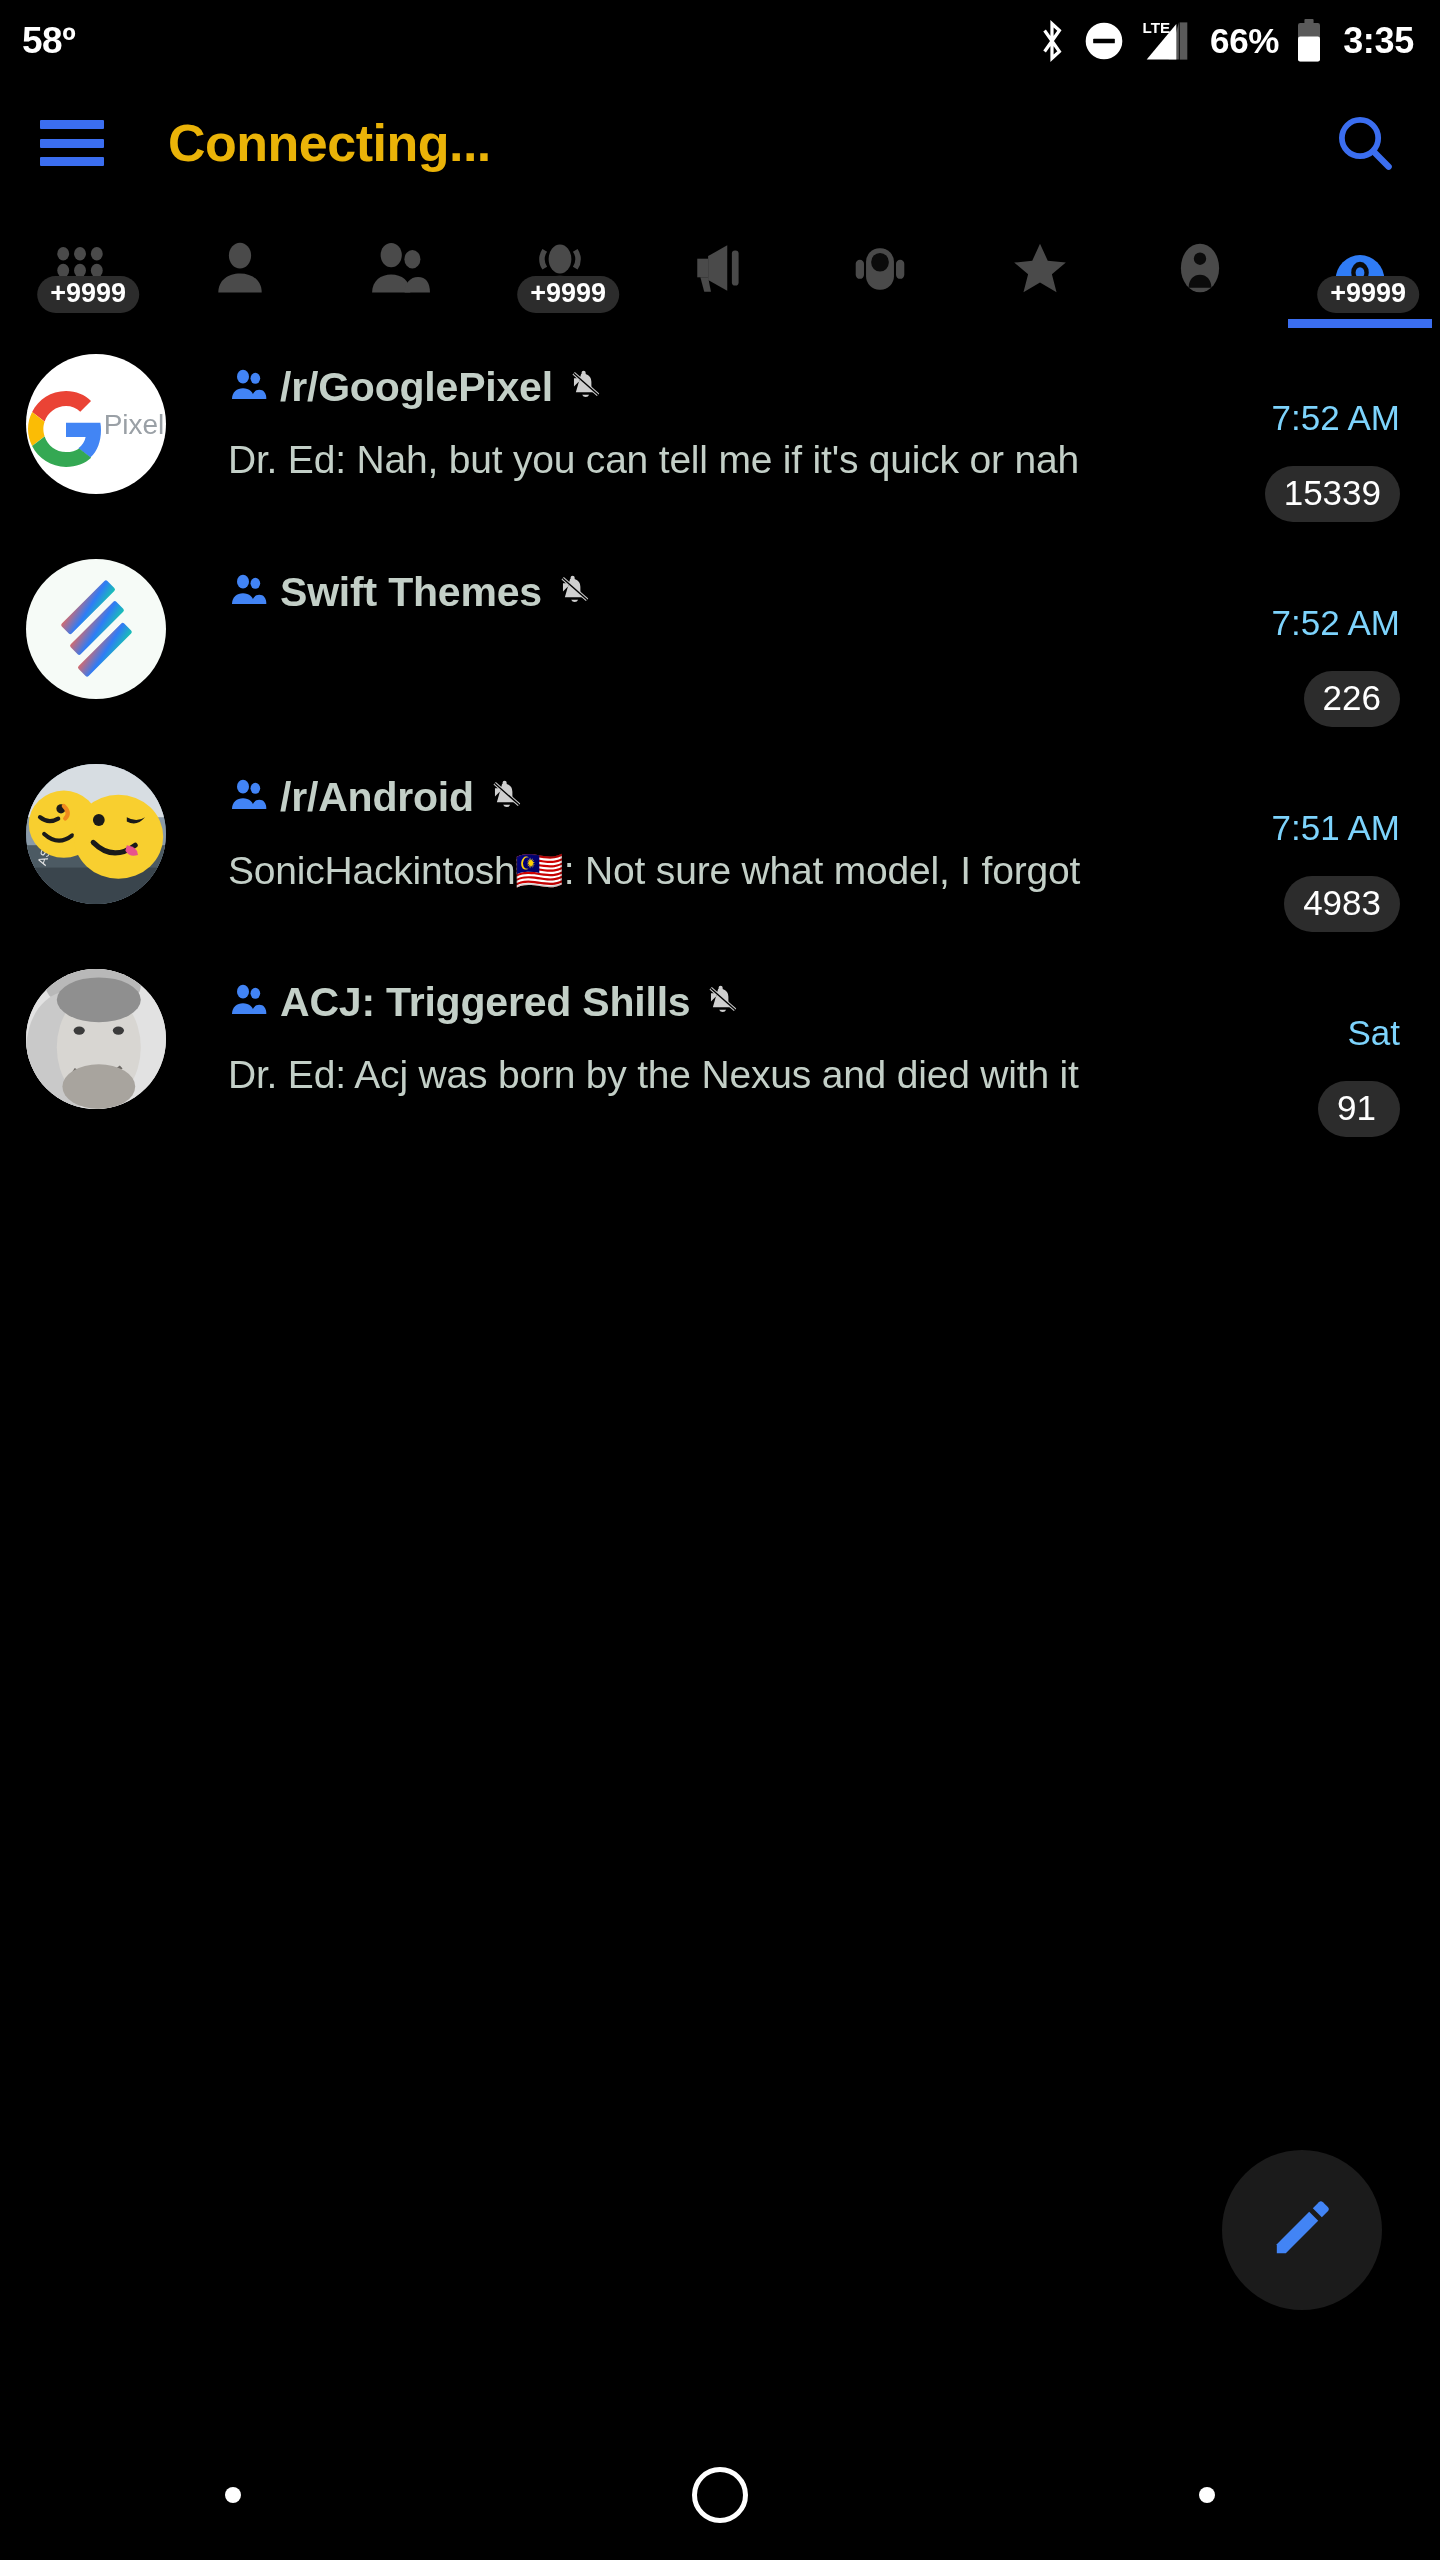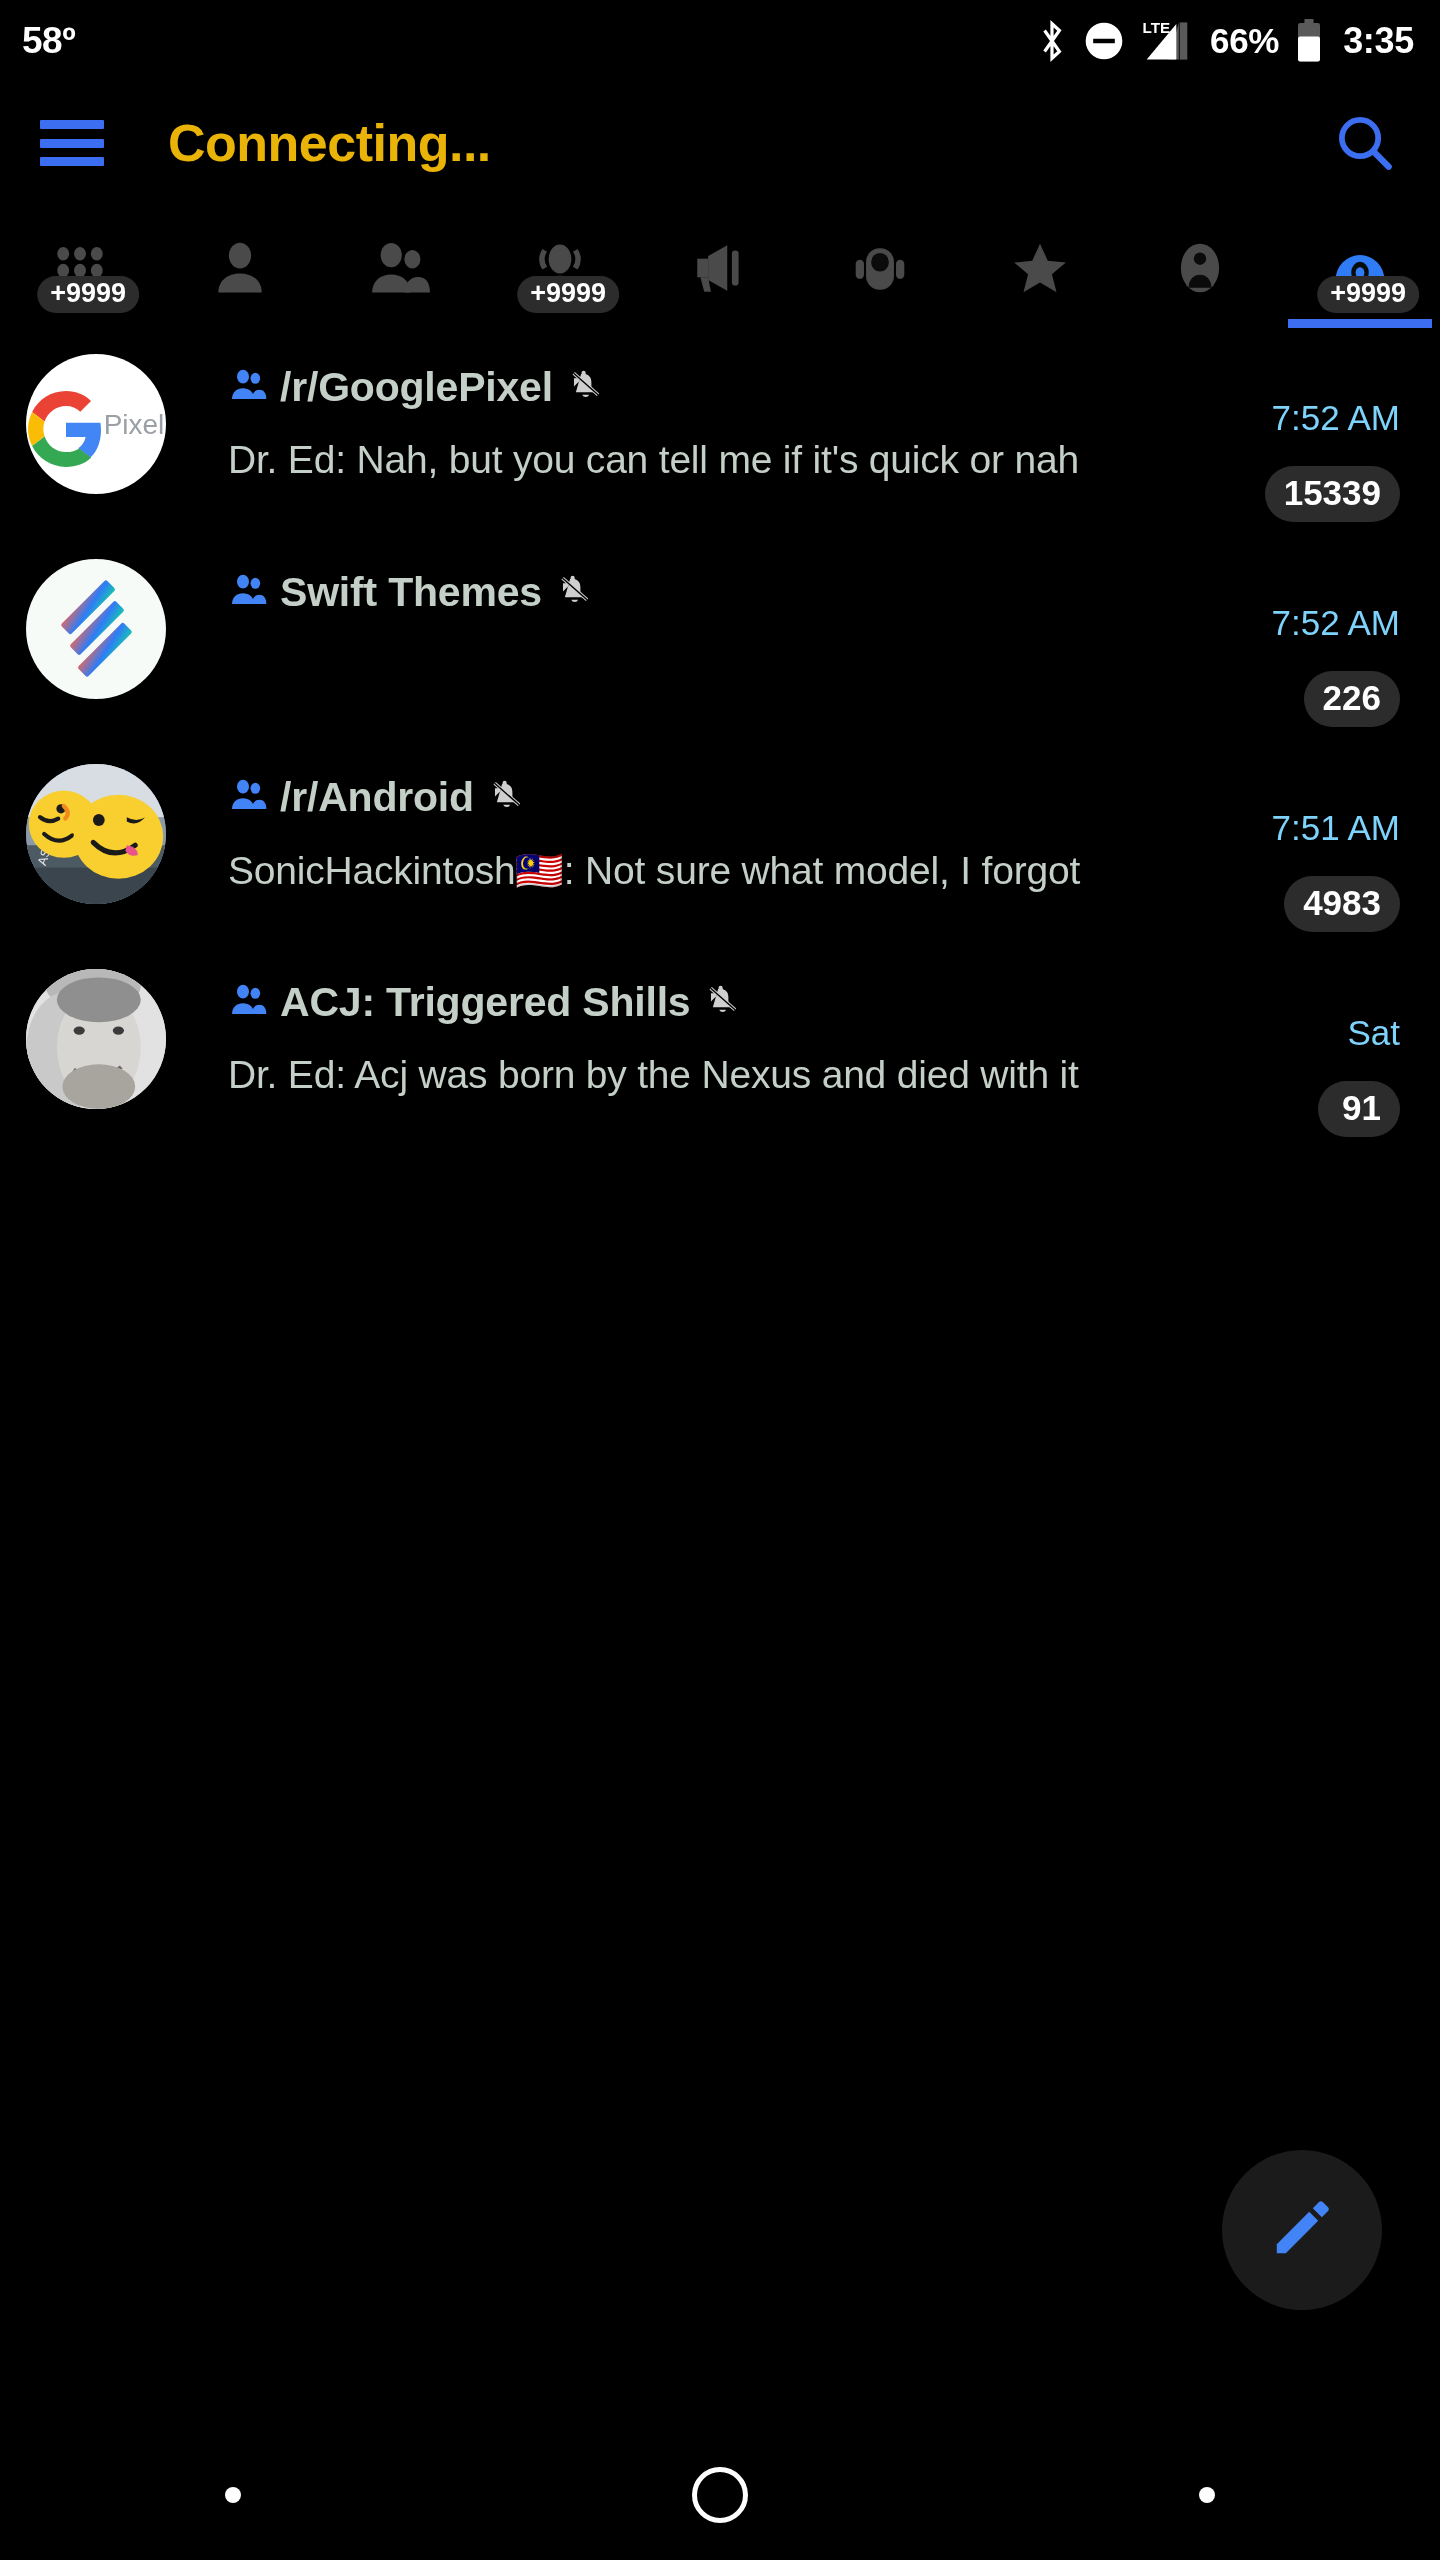--- a/index.html
+++ b/index.html
@@ -211,26 +211,26 @@
     font-size: 35px;
     color: #7dd3fc;
     white-space: nowrap;
     margin-top: 38px;
   }
   .unread-badge {
     margin-top: 28px;
     background: #2c2c2c;
     color: #ffffff;
     font-size: 35px;
-    font-weight: 700;
+    font-weight: 400;
     border-radius: 34px;
     min-width: 44px;
     padding: 9px 19px 12px 19px;
     line-height: 1;
-    text-align: right;
+    text-align: left;
     white-space: nowrap;
   }
 
   
   .av-google {
     background: #ffffff;
     display: flex;
     align-items: center;
     justify-content: center;
   }

